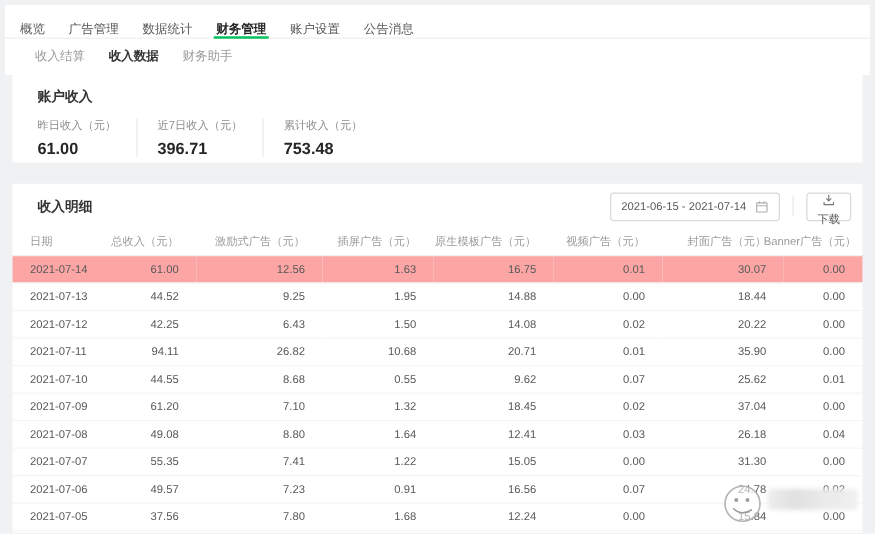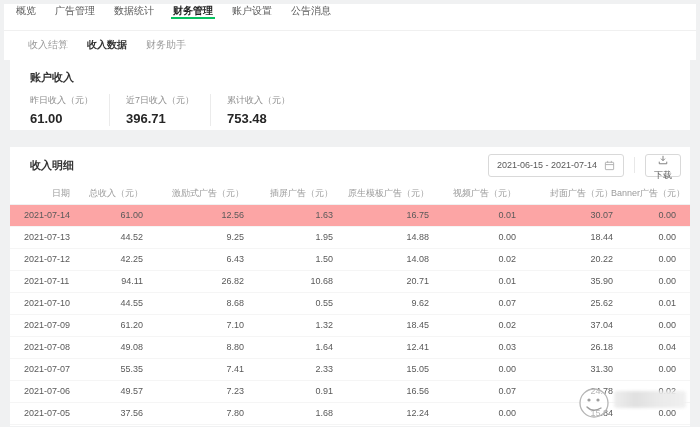--- a/index.html
+++ b/index.html
@@ -6,21 +6,21 @@
   html,body { width:700px; height:427px; }
   body {
     position:relative;
     background:#f0f1f2;
     font-family:"Liberation Sans", sans-serif;
     color:#595959;
     overflow:hidden;
   }
   
   .topbar { position:absolute; top:4px; left:4px; right:4px; height:56px; background:#fff; }
-  .nav { height:27px; display:flex; align-items:flex-start; padding-left:12px; border-bottom:1px solid #f0f0f0; }
+  .nav { height:27px; display:flex; align-items:flex-end; padding-left:12px; border-bottom:1px solid #f0f0f0; }
   .nav-item { position:relative; display:flex; align-items:center; margin-right:19px; font-size:10px; color:#595959; cursor:pointer; }
   .nav-item.active { color:#262626; font-weight:bold; }
   .nav-item.active::after { content:""; position:absolute; left:-2px; right:-2px; bottom:-1px; height:2px; background:var(--green); }
   .subnav { height:28px; display:flex; align-items:center; padding-left:24px; }
   .subnav-item { margin-right:19px; font-size:10px; color:#9b9b9b; cursor:pointer; }
   .subnav-item.active { color:#333; font-weight:bold; }
   
   .card { position:absolute; left:10px; right:10px; background:#fff; }
   .card-income { top:60px; height:70px; padding:10px 20px; }
   .card-title { font-size:11px; font-weight:bold; color:#333; }
@@ -36,21 +36,21 @@
   .detail-title { font-size:11px; font-weight:bold; color:#333; flex:none; }
   .spacer { flex:1; }
   .date-picker { height:23px; border:1px solid #d9d9d9; border-radius:3px; display:flex; align-items:center; gap:7px; padding:0 8px; font-size:9px; color:#595959; cursor:pointer; background:#fff; }
   .vdivider { width:1px; height:16px; background:#e8e8e8; margin:0 10px; }
   .download-btn { height:23px; border:1px solid #d9d9d9; border-radius:3px; display:flex; align-items:center; gap:4px; padding:0 8px; font-size:9px; color:#595959; cursor:pointer; background:#fff;flex-direction:column; }
   .icon svg { display:block; }
   
   table { width:680px; border-collapse:collapse; table-layout:fixed; font-size:9px; }
   th { position:relative; height:21px; font-weight:normal; color:#9b9b9b; border-bottom:1px solid #f0f0f0; }
   th .h { position:absolute; right:14px; top:0; line-height:21px; white-space:nowrap; }
-  th.c-date .h { left:14px; right:auto;margin-left:28px; }
+  th.c-date .h { left:14px; right:auto; }
   th:last-child .h { right:5px; }
   td { height:22px; color:#595959; border-bottom:1px solid #f5f5f5; white-space:nowrap; }
   td.c-date { padding-left:14px; text-align:left; }
   td.num { text-align:right; padding-right:14px; }
   tr.hl td { background:#fca5a5; }
   
   .watermark { position:absolute; left:576px; top:382px; width:114px; height:42px; pointer-events:none; z-index:5; }
   .watermark .blur-box { position:absolute; left:38px; top:9px; width:72px; height:17px; border-radius:3px;
     background:linear-gradient(90deg,#ededed,#dfdfdf 30%,#e9e9e9 60%,#f0f0f0); filter:blur(1.6px); opacity:.95; }
   .watermark svg { position:absolute; left:0; top:2px; }
@@ -227,21 +227,21 @@
     <td class="num">1.64</td>
     <td class="num">12.41</td>
     <td class="num">0.03</td>
     <td class="num">26.18</td>
     <td class="num">0.04</td>
   </tr>
         <tr>
     <td class="c-date">2021-07-07</td>
     <td class="num">55.35</td>
     <td class="num">7.41</td>
-    <td class="num">2.33</td>
+    <td class="num">1.22</td>
     <td class="num">15.05</td>
     <td class="num">0.00</td>
     <td class="num">31.30</td>
     <td class="num">0.00</td>
   </tr>
         <tr>
     <td class="c-date">2021-07-06</td>
     <td class="num">49.57</td>
     <td class="num">7.23</td>
     <td class="num">0.91</td>

